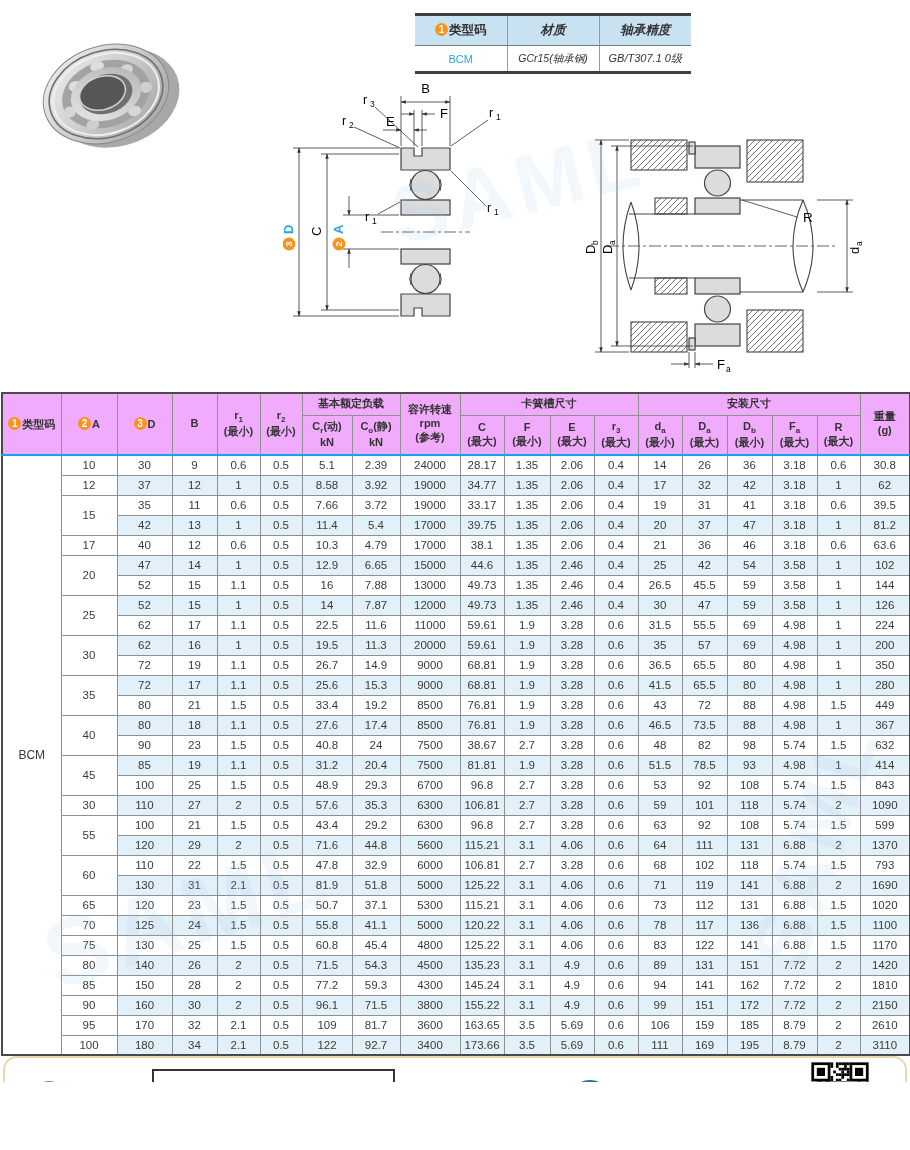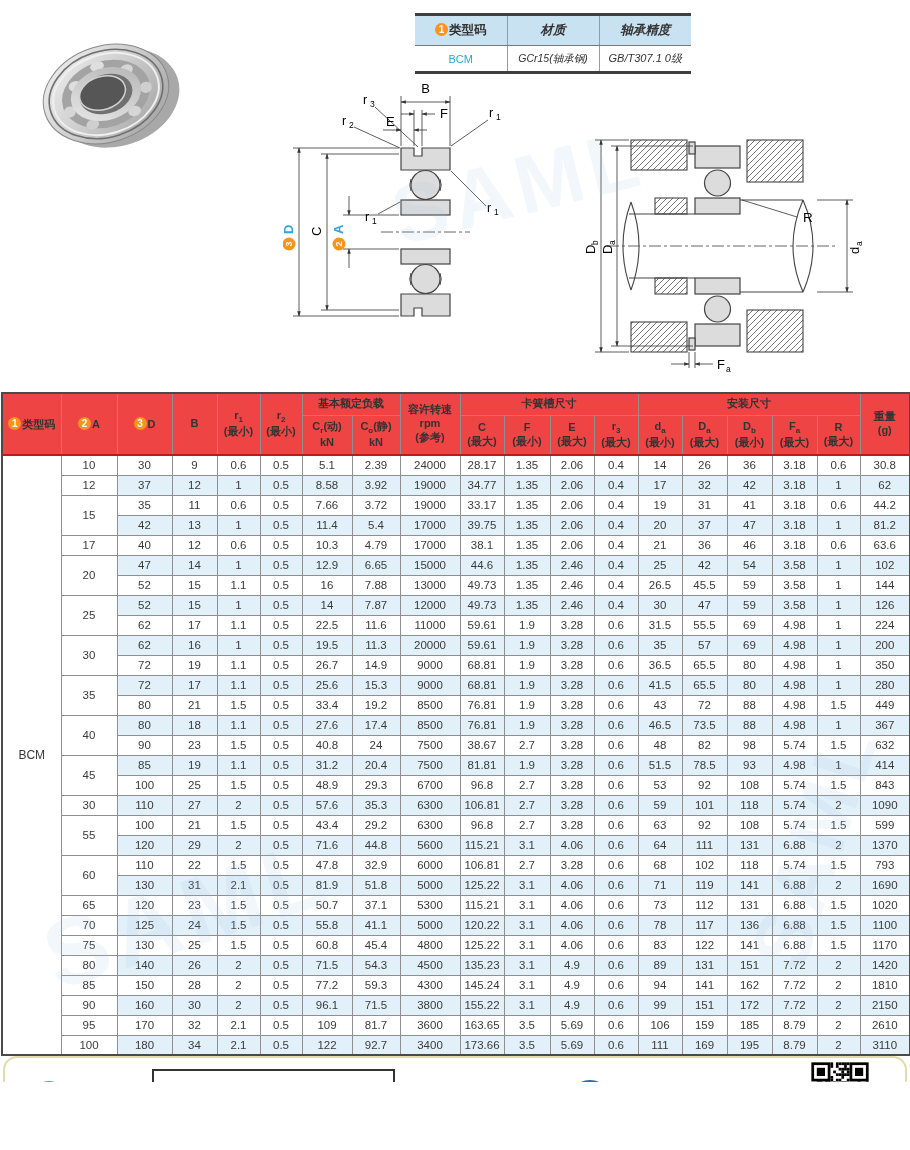--- a/index.html
+++ b/index.html
@@ -15,26 +15,26 @@
   .topspec{position:absolute;left:415px;top:13px;width:276px;border-collapse:collapse;
            table-layout:fixed;border-top:3px solid #3f3f3f;border-bottom:3px solid #3f3f3f;}
   .topspec th{background:#c9e2f1;font-size:12.5px;font-weight:700;height:27px;
               border-bottom:1.5px solid #777;}
   .topspec td{font-size:11px;height:23px;text-align:center;}
   .topspec th+th,.topspec td+td{border-left:1px solid #999;font-style:italic;}
   
   .main{position:absolute;left:1px;top:392px;width:908px;border-collapse:collapse;
         table-layout:fixed;border:2px solid #4a4a4a;}
   .main th,.main td{border:1px solid #8f8f8f;text-align:center;padding:0;overflow:hidden;}
-  .main thead th{background:#ef4444;font-size:11px;font-weight:700;line-height:1.25;}
+  .main thead th{background:#f0abfc;font-size:11px;font-weight:700;line-height:1.25;}
   .main thead tr:first-child{height:22px;}
   .main thead tr:last-child{height:40px;}
   .main tbody tr{height:20px;}
   .main tbody td{font-size:11.5px;color:#3a3a3a;}
-  .main tbody tr:first-child td{border-top:2px solid #b91c1c;}
+  .main tbody tr:first-child td{border-top:2px solid #0ea5e9;}
   .main td.alt{background:#e2f0f9;}
   .main td.tc{vertical-align:middle;font-size:12px;}
   
   .diagram{position:absolute;}
   svg text{font-family:"Liberation Sans",sans-serif;}
   
   .wm{position:absolute;color:#9cc4e4;opacity:.12;font-weight:700;pointer-events:none;
       letter-spacing:6px;z-index:5;white-space:nowrap;}
   
   .band{position:absolute;left:3px;top:1056px;width:900px;height:82px;background:#fff;
@@ -373,21 +373,21 @@
           <td class="">19000</td>
           <td class="">33.17</td>
           <td class="">1.35</td>
           <td class="">2.06</td>
           <td class="">0.4</td>
           <td class="">19</td>
           <td class="">31</td>
           <td class="">41</td>
           <td class="">3.18</td>
           <td class="">0.6</td>
-          <td class="">44.2</td>
+          <td class="">39.5</td>
         </tr>
         <tr>
           <td class="blue alt">42</td>
           <td class="alt">13</td>
           <td class="alt">1</td>
           <td class="alt">0.5</td>
           <td class="alt">11.4</td>
           <td class="alt">5.4</td>
           <td class="alt">17000</td>
           <td class="alt">39.75</td>

